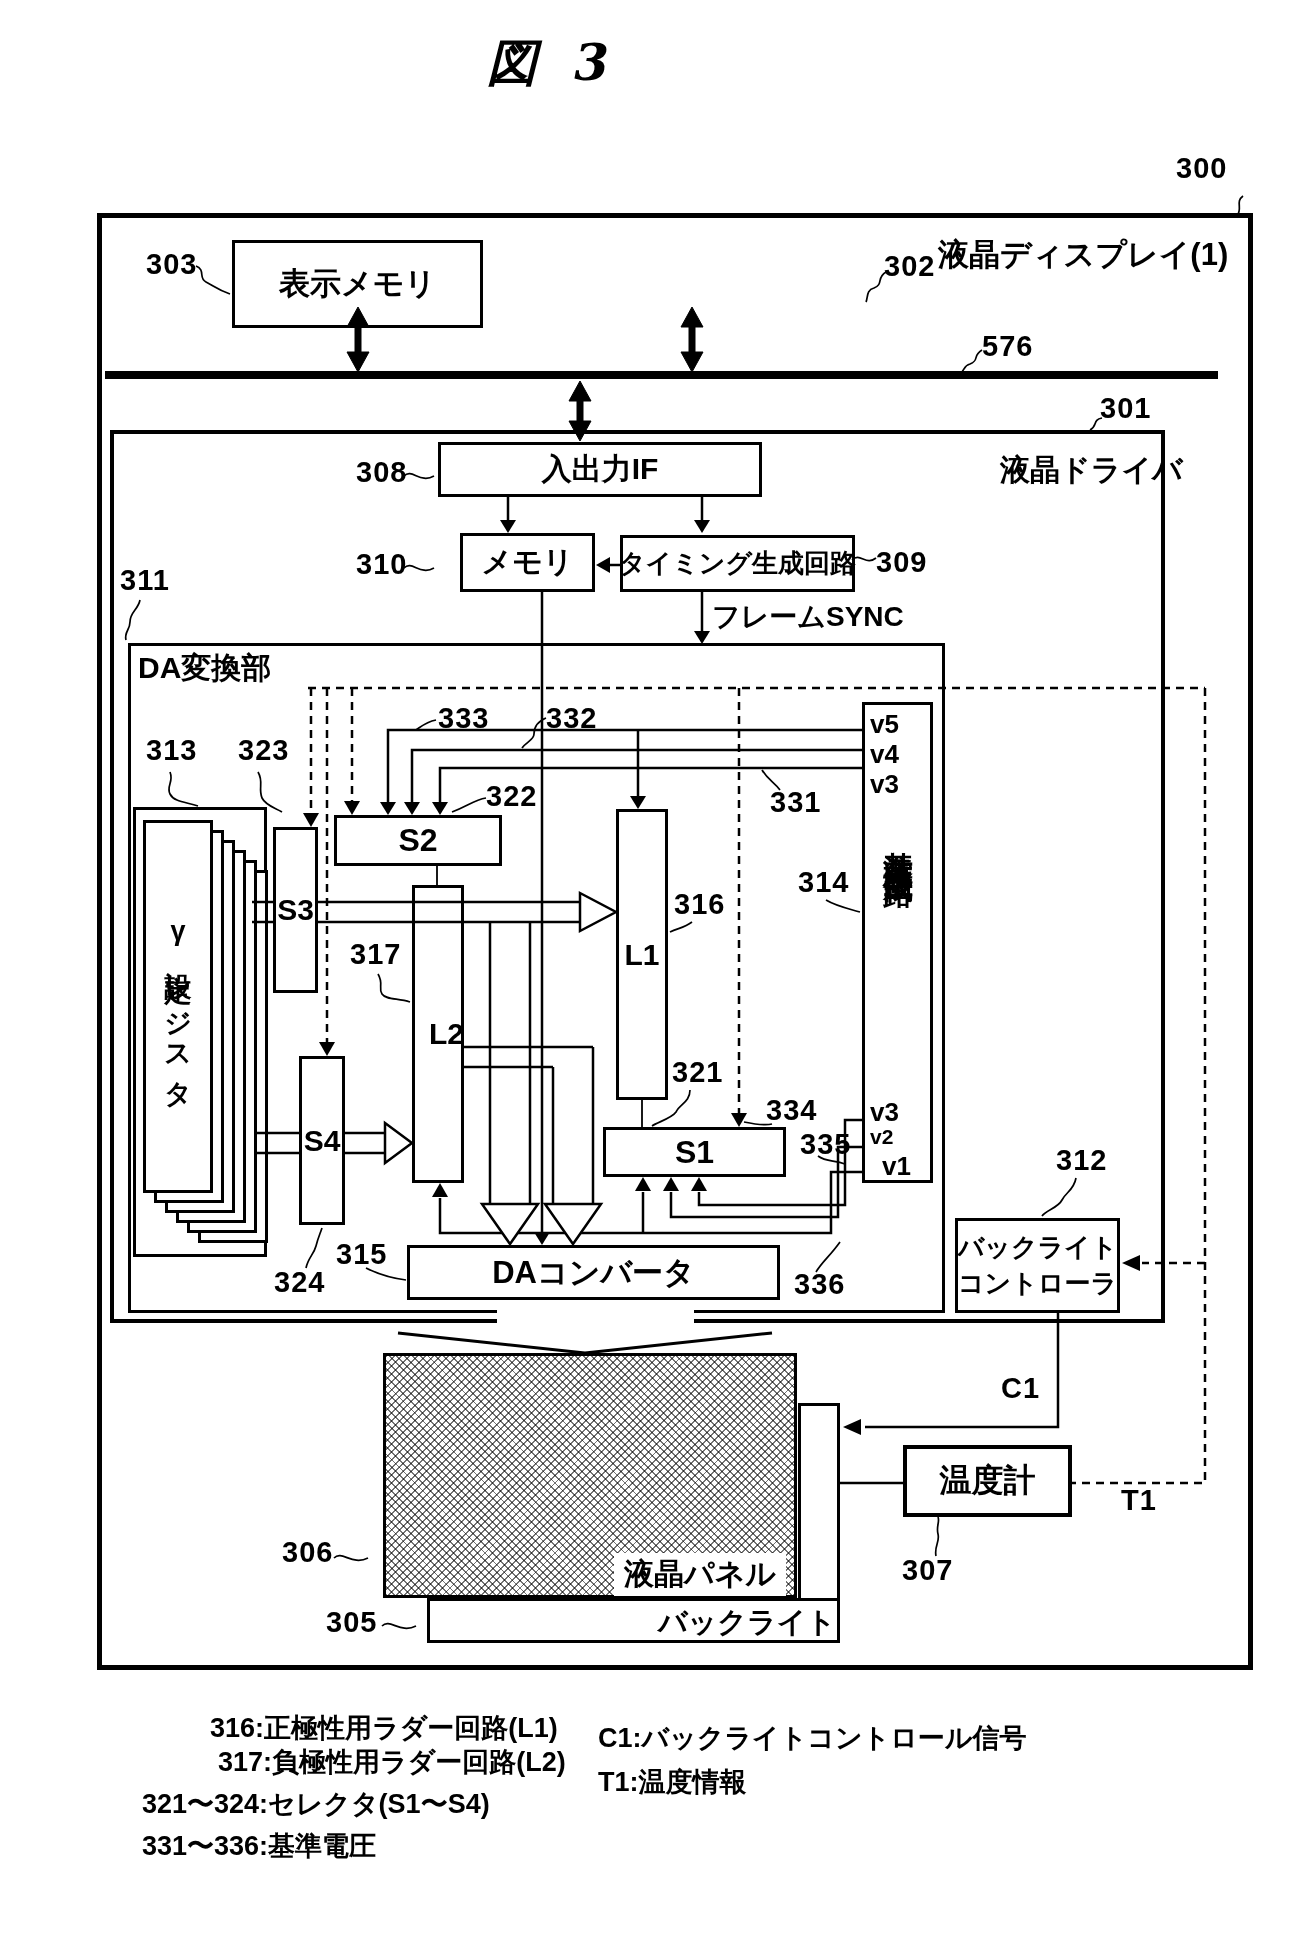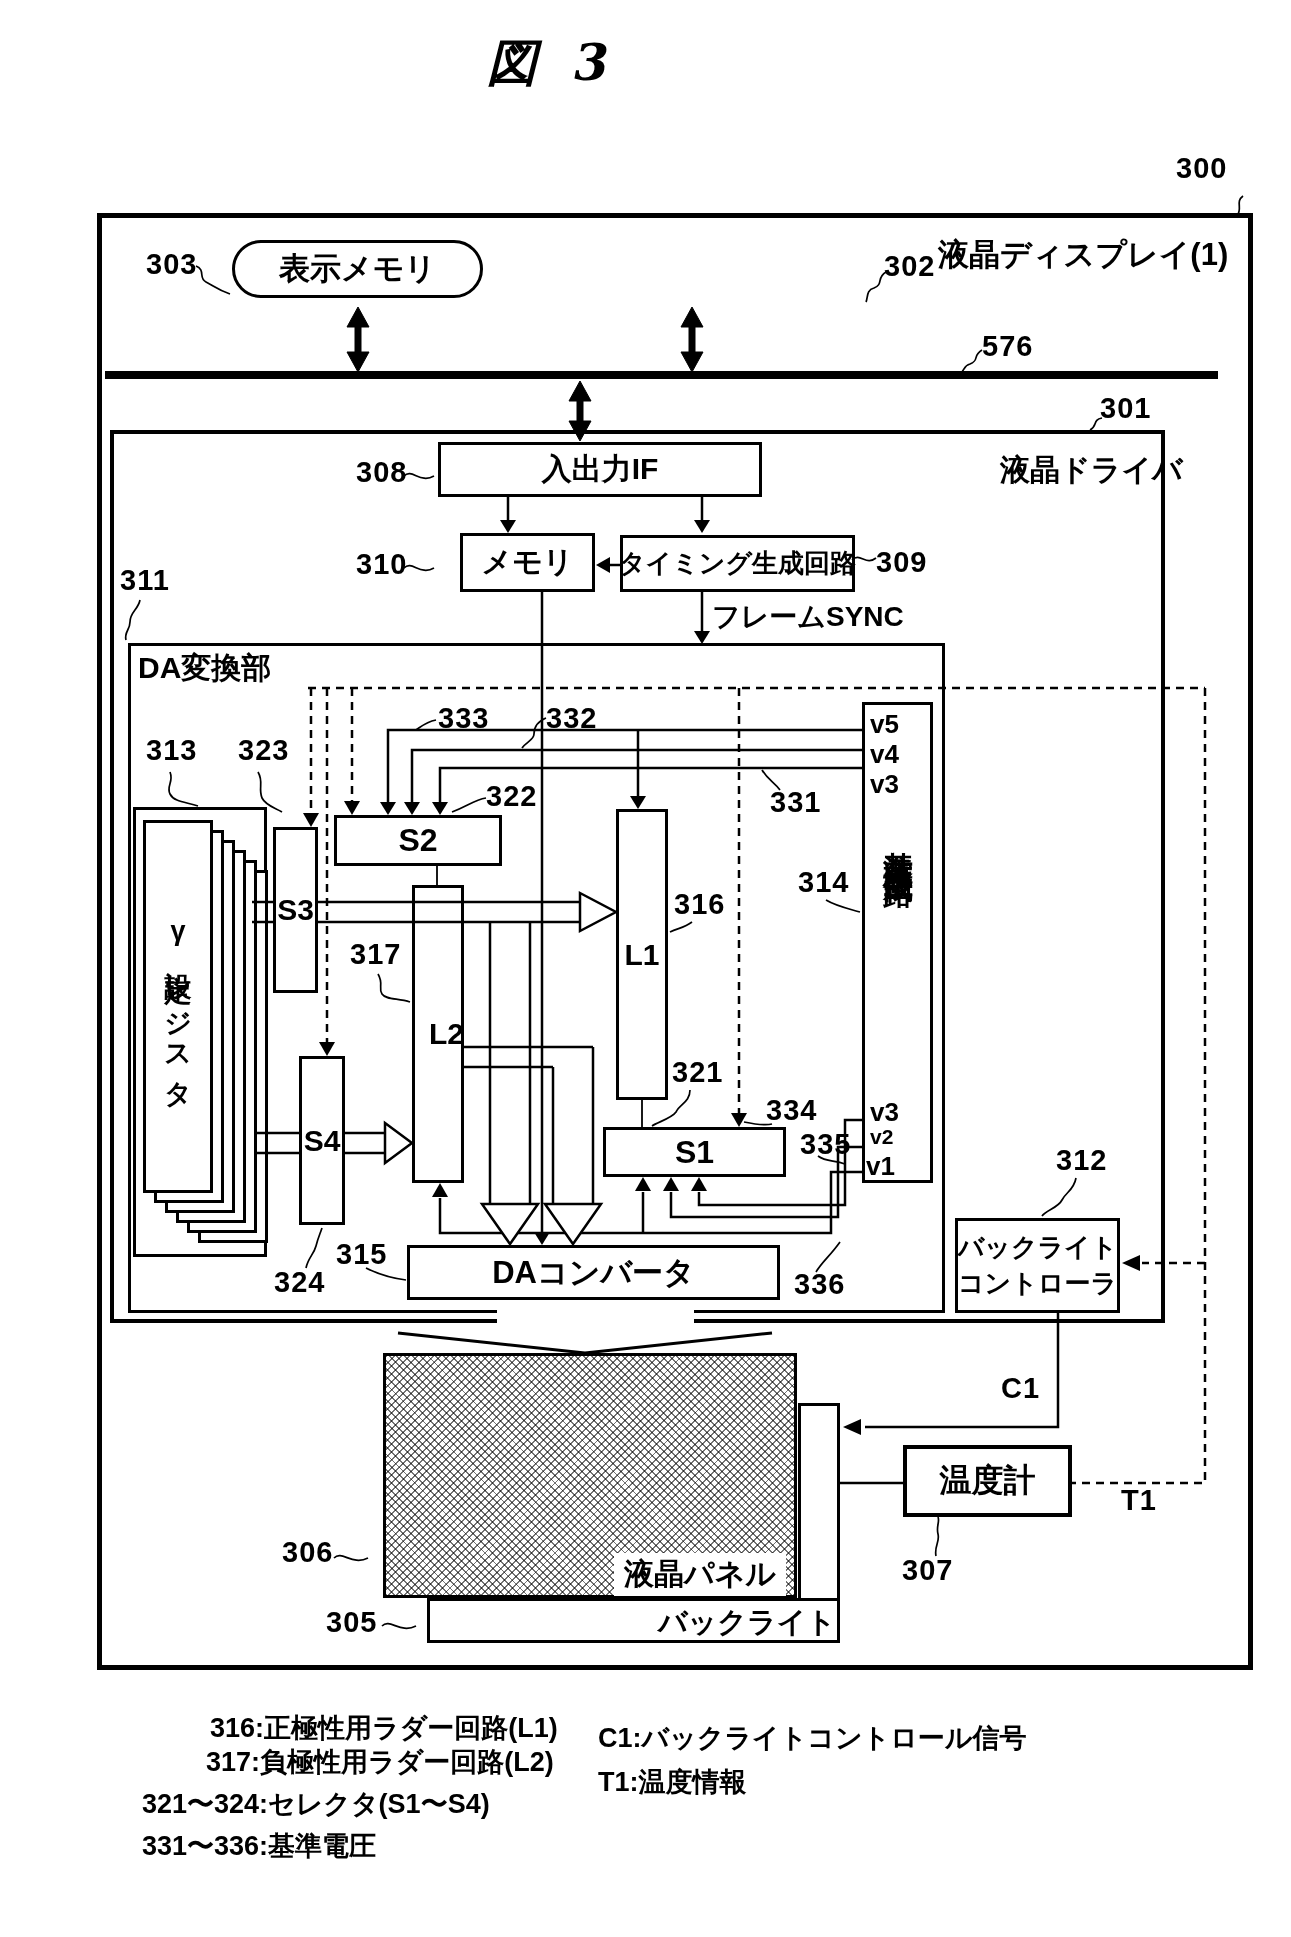--- a/index.html
+++ b/index.html
@@ -23,21 +23,21 @@
 
 <div class="canvas">
 
   <div class="jp" style="left:468px;top:30px;width:170px;text-align:center;font-size:50px;font-style:italic;
               font-family:'DejaVu Serif','Liberation Serif',serif;letter-spacing:10px;">図 3</div>
 
   <div class="frame" style="left:97px;top:213px;width:1156px;height:1457px;border-width:5px;"></div>
   <div class="frame" style="left:110px;top:430px;width:1055px;height:893px;"></div>
   <div class="frame" style="left:128px;top:643px;width:817px;height:670px;border-width:3px;"></div>
 
-  <div class="bx" style="left:232px;top:240px;width:251px;height:58px;font-size:31px;border-radius:29px;">
+  <div class="bx" style="left:232px;top:240px;width:251px;height:88px;font-size:31px;">
     <span>表示メモリ</span>
     </div>
 
   <div class="bx" style="left:438px;top:442px;width:324px;height:55px;font-size:30px;">
     <span>入出力IF</span>
     </div>
   <div class="bx" style="left:460px;top:533px;width:135px;height:59px;font-size:30px;">
     <span>メモリ</span>
     </div>
   <div class="bx" style="left:620px;top:535px;width:235px;height:57px;font-size:26px;">
@@ -73,21 +73,21 @@
     <span>S1</span>
     </div>
 
   <div class="bx" style="left:862px;top:702px;width:71px;height:481px;">
     <span class="jp" style="left:5px;top:4px;font-size:26px;">v5</span>
     <span class="jp" style="left:5px;top:34px;font-size:26px;">v4</span>
     <span class="jp" style="left:5px;top:64px;font-size:26px;">v3</span>
     <span class="vtext" style="position:absolute;left:50%;transform:translateX(-50%);top:122px;font-size:30px;font-weight:bold;">基準電圧生成回路</span>
     <span class="jp" style="left:5px;top:392px;font-size:26px;">v3</span>
     <span class="jp" style="left:5px;top:420px;font-size:21px;">v2</span>
-    <span class="jp" style="left:1px;top:446px;font-size:26px;">v1</span>
+    <span class="jp" style="left:17px;top:446px;font-size:26px;">v1</span>
   </div>
 
   <div class="bx" style="left:407px;top:1245px;width:373px;height:55px;font-size:31px;text-align:right;">
     <span>DAコンバータ</span>
     </div>
 
   <div class="bx" style="left:955px;top:1218px;width:165px;height:95px;font-size:26px;flex-direction:column;line-height:1.35;">
     <span>バックライト</span>
     <span>コントローラ</span>
     </div>
@@ -132,21 +132,21 @@
   <div class="lbl" style="left:274px;top:1266px;">324</div>
   <div class="lbl" style="left:336px;top:1238px;">315</div>
   <div class="lbl" style="left:1056px;top:1144px;">312</div>
   <div class="lbl" style="left:1001px;top:1372px;">C1</div>
   <div class="lbl" style="left:1121px;top:1484px;">T1</div>
   <div class="lbl" style="left:282px;top:1536px;">306</div>
   <div class="lbl" style="left:326px;top:1606px;">305</div>
   <div class="lbl" style="left:902px;top:1554px;text-align:right;">307</div>
 
   <div class="legend-line" style="left:210px;top:1710px;">316:正極性用ラダー回路(L1)</div>
-  <div class="legend-line" style="left:206px;top:1744px;">317:負極性用ラダー回路(L2)</div>
+  <div class="legend-line" style="left:218px;top:1744px;">317:負極性用ラダー回路(L2)</div>
   <div class="legend-line" style="left:142px;top:1786px;">321〜324:セレクタ(S1〜S4)</div>
   <div class="legend-line" style="left:142px;top:1828px;">331〜336:基準電圧</div>
   <div class="legend-line" style="left:598px;top:1720px;">C1:バックライトコントロール信号</div>
   <div class="legend-line" style="left:598px;top:1764px;">T1:温度情報</div>
 
   <svg class="wires" width="1291" height="1937" viewBox="0 0 1291 1937">
 
     <rect x="105" y="371" width="1113" height="8" fill="#000"></rect>
 
     <g stroke="#000" fill="#000">

